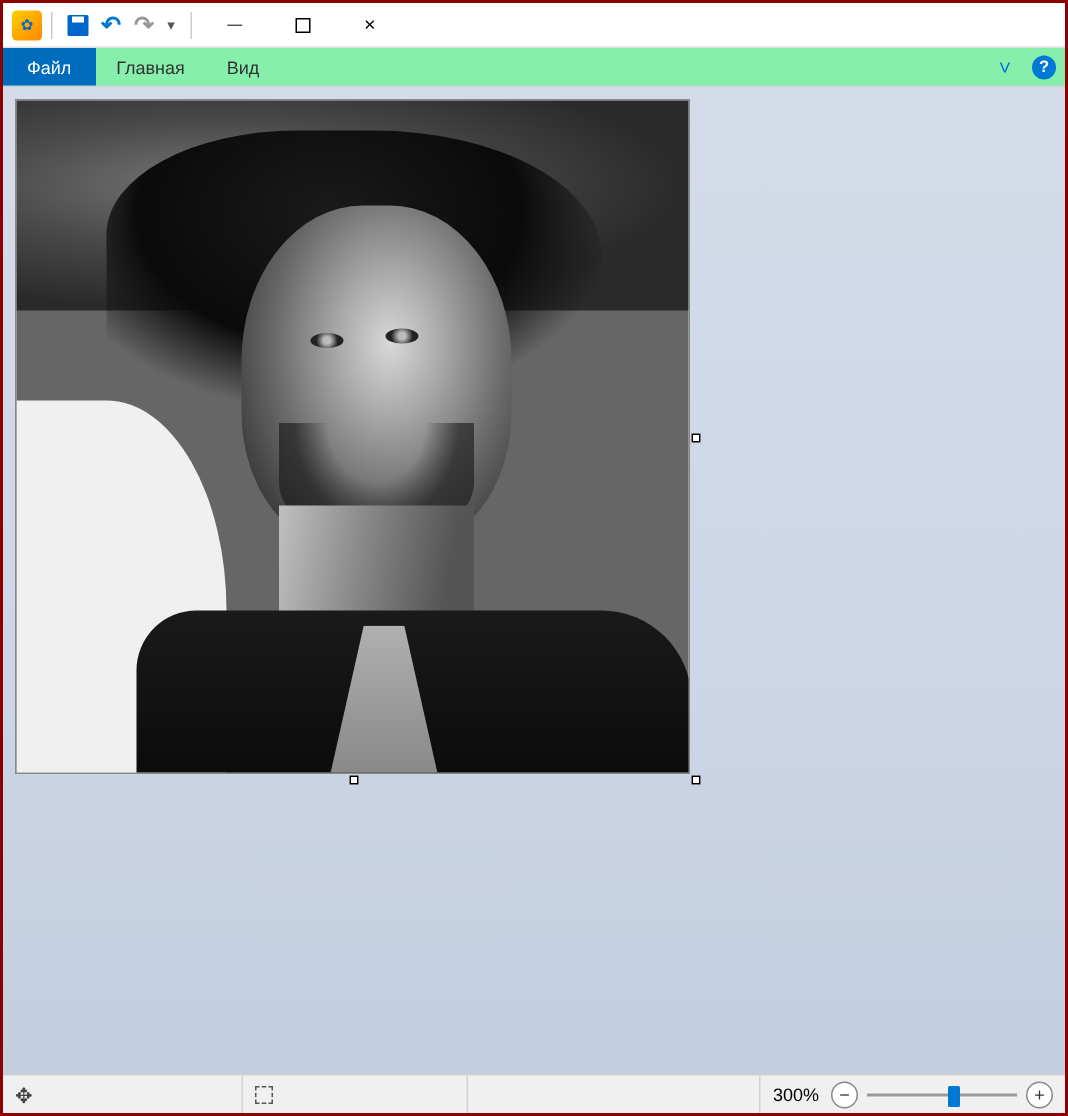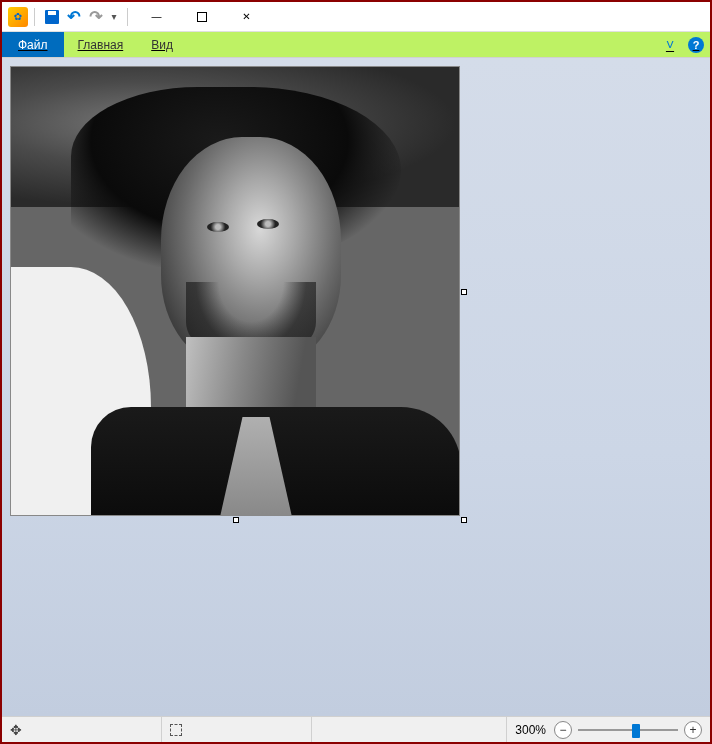--- a/index.html
+++ b/index.html
@@ -87,25 +87,24 @@
   height: 30px;
   display: flex;
   align-items: center;
   justify-content: center;
   cursor: pointer;
   font-size: 10px;
 }
 
 .ribbon-tabs {
   height: 26px;
-  background: #bef264;
+  background: #86efac;
   display: flex;
   align-items: stretch;
   border-bottom: 1px solid #d0d0d0;
-  text-decoration: underline;
 }
 .tab {
   padding: 0 14px;
   display: flex;
   align-items: center;
   font-size: 12px;
   color: #333;
   cursor: pointer;
 }
 .tab.file {

